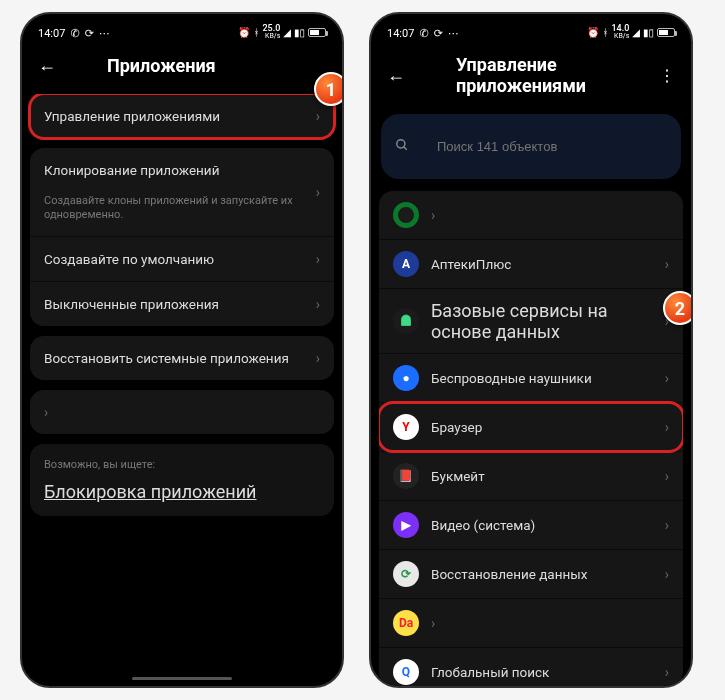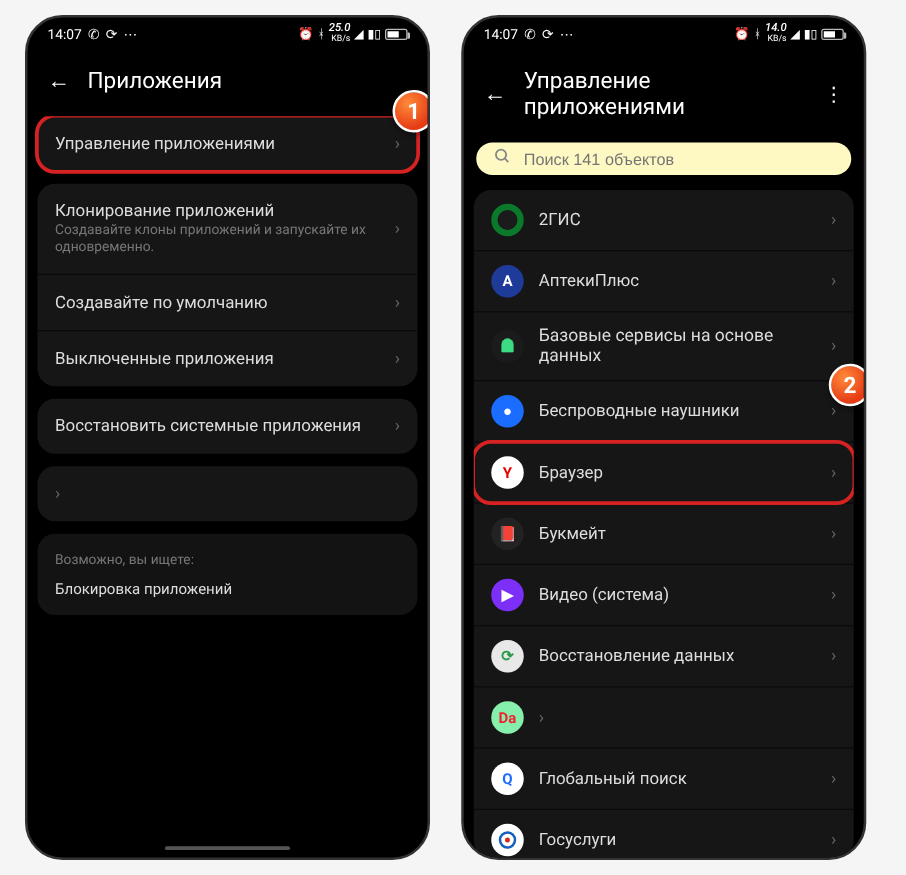--- a/index.html
+++ b/index.html
@@ -31,31 +31,31 @@
     transform: translateX(-50%);
     width: 100px;
     height: 3px;
     background: #555;
     border-radius: 3px;
   }
   
   .statusbar {
     height: 26px;
     display: flex;
-    align-items: center;
+    align-items: flex-end;
     justify-content: space-between;
     padding: 0 16px;
     font-size: 11px;
     color: #fff;
     gap: 48px;
   }
   .status-left { display: flex; align-items: center; gap: 5px; }
   .status-right { display: flex; align-items: center; gap: 3px; font-size: 10px; }
   .kbps { font-size: 7px; line-height: 1; text-align: right; }
-  .kbps b { font-size: 9px; font-weight: 500; display: block; font-style: italic; }
+  .kbps b { font-size: 9px; font-weight: 500; display: block; }
   .battery {
     width: 18px; height: 9px; border: 1px solid #bbb; border-radius: 2px;
     position: relative; display: inline-block;
   }
   .battery::after {
     content: ""; position: absolute; left: 1px; top: 1px; bottom: 1px;
     width: 55%; background: #fff;
   }
   .battery::before {
     content: ""; position: absolute; right: -3px; top: 2px;
@@ -63,54 +63,54 @@
   }
   
   .header {
     display: flex;
     align-items: center;
     gap: 14px;
     padding: 14px 16px 18px;
     color: #fff;
   }
   .back-arrow { font-size: 18px; cursor: pointer; }
-  .header-title { font-size: 18px; font-weight: 400; flex: 1; }
+  .header-title { font-size: 18px; font-weight: 700; flex: 1; margin-left: 37px; }
   .menu-dots { font-size: 16px; cursor: pointer; }
   
   .searchbar {
     margin: 0 10px 12px;
-    background: #fef9c3;
+    background: #0f172a;
     border-radius: 18px;
     display: flex;
     align-items: center;
-    padding: 4px 14px;
-    gap: 10px;
+    padding: 24px 14px;
+    gap: 28px;
   }
   .searchbar input {
     flex: 1; background: transparent; border: none; outline: none;
     color: #888; font-size: 13px;
   }
   .search-icon { color: #888; font-size: 14px; }
   
   .content { flex: 1; overflow: hidden; padding: 0 8px; display: flex; flex-direction: column; gap: 10px; }
   .group { background: #161616; border-radius: 14px; overflow: hidden; }
   .row {
     display: flex; align-items: center; padding: 14px 14px;
     color: #ddd; font-size: 13.5px; gap: 12px; cursor: pointer;
   }
   .row + .row { border-top: 1px solid #0a0a0a; }
   .row .rlabel { flex: 1; }
-  .row .sub { font-size: 11px; color: #777; margin-top: 0; line-height: 1.25; }
+  .row .sub { font-size: 11px; color: #777; margin-top: 16px; line-height: 1.25; }
   .chev { color: #666; font-size: 14px; }
   .hint-box {
     background: #131313; border-radius: 14px; padding: 14px;
     color: #bbb; font-size: 12px;
   }
   .hint-title { color: #777; font-size: 11px; margin-bottom: 10px; }
-  .hint-item { color: #ddd; font-size: 12px; }
+  .hint-item { color: #ddd; font-size: 18px; text-decoration: underline; }
   
   .applist .row { padding: 11px 14px; }
   .app-icon {
     width: 26px; height: 26px; border-radius: 50%; flex-shrink: 0;
     display: flex; align-items: center; justify-content: center;
     font-size: 12px; font-weight: bold; color: #fff;
   }
   
   .hl {
     position: relative;
@@ -240,35 +240,34 @@
           <line x1="20" y1="20" x2="15" y2="15"></line>
         </svg>
     </span>
     <input placeholder="Поиск 141 объектов" style="">
   </div>
 
   <div class="content">
     <div class="group applist" style="flex:1; overflow:hidden">
       <div class="row">
         <span class="app-icon" style="background:#1b1b1b;border:5px solid #0a7a2a"></span>
-        <div class="rlabel">2ГИС</div>
         <span class="chev">›</span>
       </div>
       <div class="row">
         <span class="app-icon" style="background:#1f3b9a">А</span>
         <div class="rlabel">АптекиПлюс</div>
         <span class="chev">›</span>
       </div>
       <div class="row">
         <span class="app-icon" style="background:#1b1b1b">
           <svg width="18" height="18" viewBox="0 0 24 24">
               <path fill="#3ddc84" d="M6 18h12v-8a6 6 0 0 0-12 0zM8 8l-1-2M16 8l1-2" stroke="#3ddc84"></path>
             </svg>
         </span>
-        <div class="rlabel" style="font-size:14px">Базовые сервисы на основе данных</div>
+        <div class="rlabel" style="font-size:18px">Базовые сервисы на основе данных</div>
         <span class="chev">›</span>
       </div>
       <div class="row">
         <span class="app-icon" style="background:#1a6dff">●</span>
         <div class="rlabel">Беспроводные наушники</div>
         <span class="chev">›</span>
       </div>
       <div class="row hl" style="overflow:visible">
         <span class="app-icon" style="background:#fff;color:#e00">Y</span>
         <div class="rlabel">Браузер</div>
@@ -283,21 +282,21 @@
         <span class="app-icon" style="background:#7b2ff7">▶</span>
         <div class="rlabel">Видео (система)</div>
         <span class="chev">›</span>
       </div>
       <div class="row">
         <span class="app-icon" style="background:#e8e8e8;color:#2a9a4a">⟳</span>
         <div class="rlabel">Восстановление данных</div>
         <span class="chev">›</span>
       </div>
       <div class="row">
-        <span class="app-icon" style="background:#86efac;color:#e23">Da</span>
+        <span class="app-icon" style="background:#fde047;color:#e23">Da</span>
         <span class="chev">›</span>
       </div>
       <div class="row">
         <span class="app-icon" style="background:#fff;color:#1a6dff">Q</span>
         <div class="rlabel">Глобальный поиск</div>
         <span class="chev">›</span>
       </div>
       <div class="row">
         <span class="app-icon" style="background:#fff">
           <svg width="16" height="16" viewBox="0 0 24 24">

